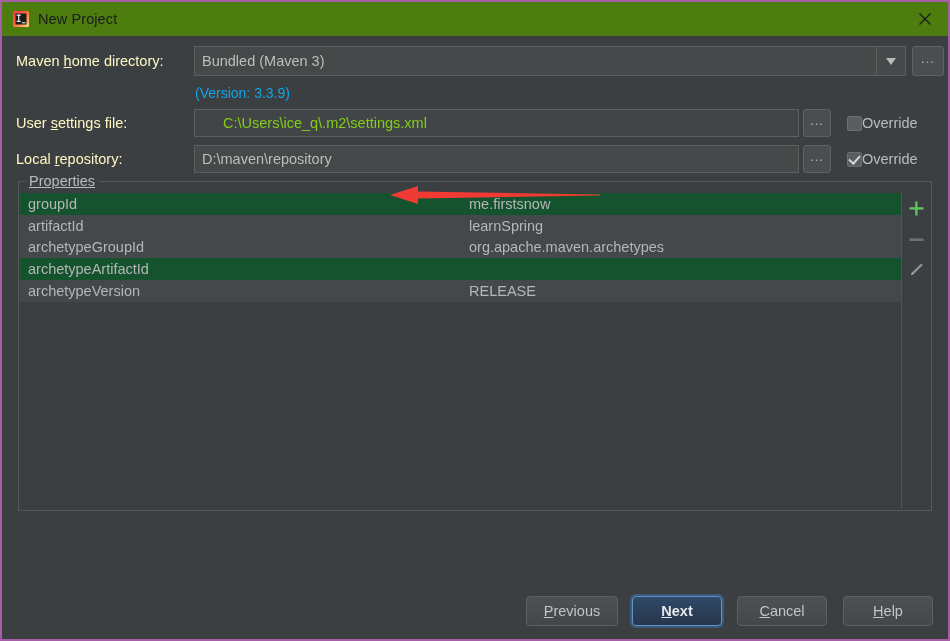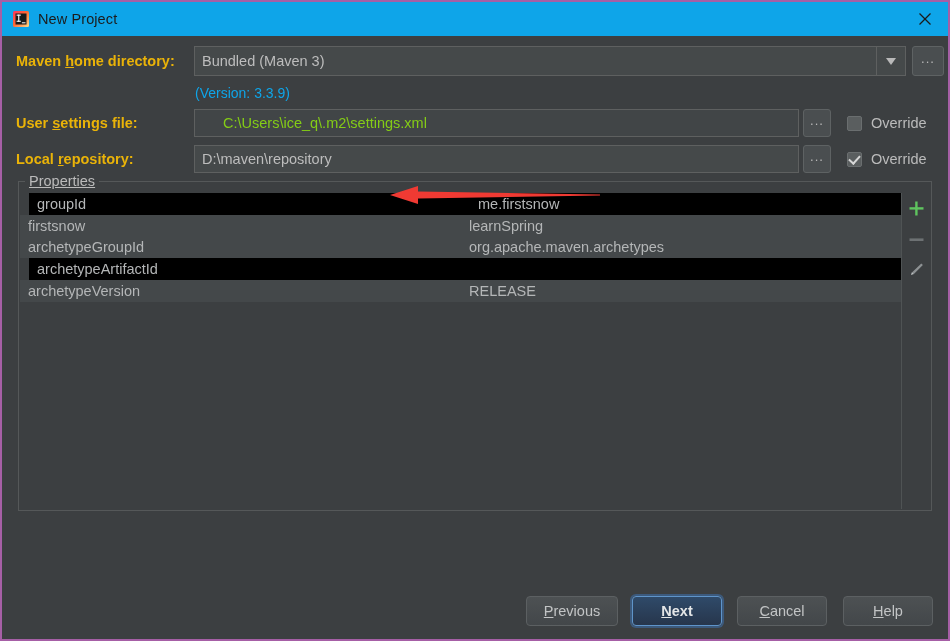--- a/index.html
+++ b/index.html
@@ -22,21 +22,21 @@
     border-right: 2px solid #a65fa6;
     border-bottom: 2px solid #a65fa6;
   }
 
   
   #titlebar {
     position: absolute;
     left: 0; top: 0;
     width: 946px;
     height: 36px;
-    background: #0ea5e9;
+    background: #4d7c0f;
     border-top: 2px solid #a65fa6;
     box-sizing: border-box;
     display: flex;
     align-items: center;
   }
   #app-icon {
     width: 16px; height: 16px;
     margin-left: 11px;
     position: relative;
     flex: 0 0 auto;
@@ -63,23 +63,22 @@
     left: 0; top: 36px;
     width: 946px;
     height: 603px;
     background: #3c3f41;
   }
 
   
   .lbl {
     position: absolute;
     font-size: 14.5px;
-    color: #eab308;
+    color: #fef9c3;
     white-space: nowrap;
-    font-weight: bold;
   }
   .lbl u { text-decoration: underline; text-underline-offset: 1px; }
 
   .field {
     position: absolute;
     background: #45494a;
     border: 1px solid #5e6060;
     box-sizing: border-box;
     display: flex;
     align-items: center;
@@ -125,21 +124,20 @@
     font-size: 14px;
     color: #0ea5e9;
     white-space: nowrap;
   }
 
   
   .ovr {
     position: absolute;
     display: flex;
     align-items: center;
-    gap: 9px;
   }
   .cbox {
     width: 15px; height: 15px;
     border: 1px solid #6a6e6f;
     border-radius: 2px;
     background: #5a5e5f;
     box-sizing: border-box;
     position: relative;
     flex: 0 0 auto;
   }
@@ -190,21 +188,21 @@
     border-right: 1px solid #4f5354;
     box-sizing: border-box;
   }
   .trow {
     display: flex;
     height: 21.8px;
     align-items: center;
     font-size: 14.5px;
     color: #b4b6b7;
   }
-  .trow.odd  { background: #000000; margin-left: 9px; }
+  .trow.odd  { background: #14532d; }
   .trow.even { background: #44484a; }
   .tkey { width: 447px; padding-left: 8px; box-sizing: border-box; white-space: nowrap; overflow:hidden; }
   .tval { flex: 1; padding-left: 2px; box-sizing: border-box; white-space: nowrap; overflow:hidden; }
 
   #table-actions {
     width: 28px;
     background: #3c3f41;
     padding-top: 4px;
     display: flex;
     flex-direction: column;
@@ -327,21 +325,21 @@
     <div id="props-group"></div>
     <div id="props-legend">Properties</div>
 
     <div id="table-wrap">
       <div id="table">
         <div class="trow odd">
           <span class="tkey">groupId</span>
           <span class="tval">me.firstsnow</span>
         </div>
         <div class="trow even">
-          <span class="tkey">firstsnow</span>
+          <span class="tkey">artifactId</span>
           <span class="tval">learnSpring</span>
         </div>
         <div class="trow even">
           <span class="tkey">archetypeGroupId</span>
           <span class="tval">org.apache.maven.archetypes</span>
         </div>
         <div class="trow odd">
           <span class="tkey">archetypeArtifactId</span>
         </div>
         <div class="trow even">

